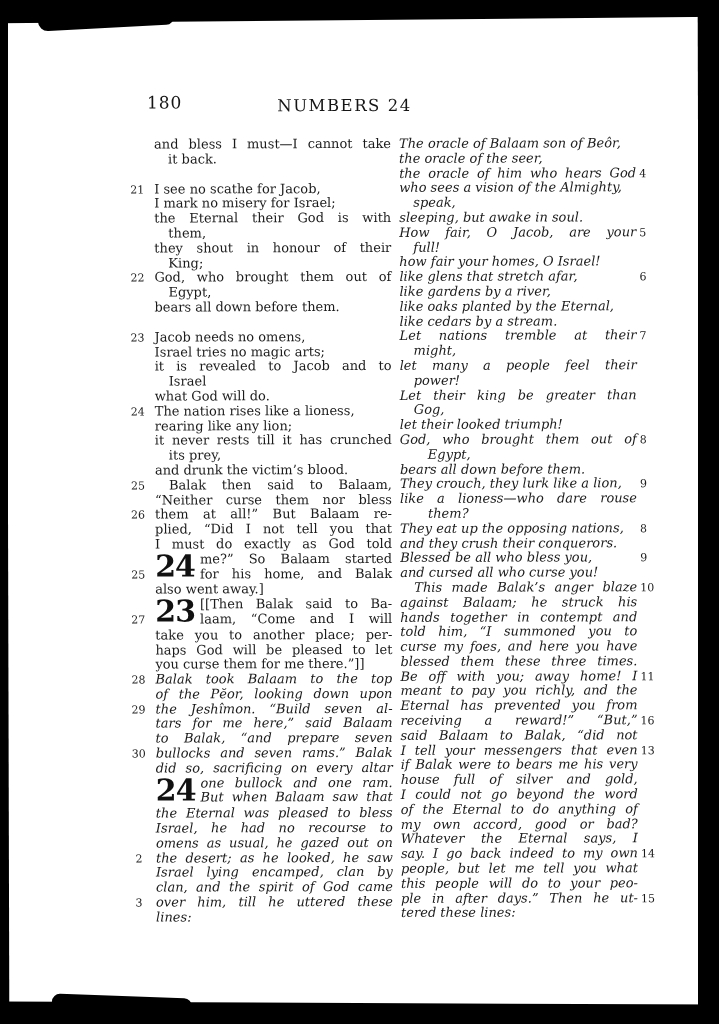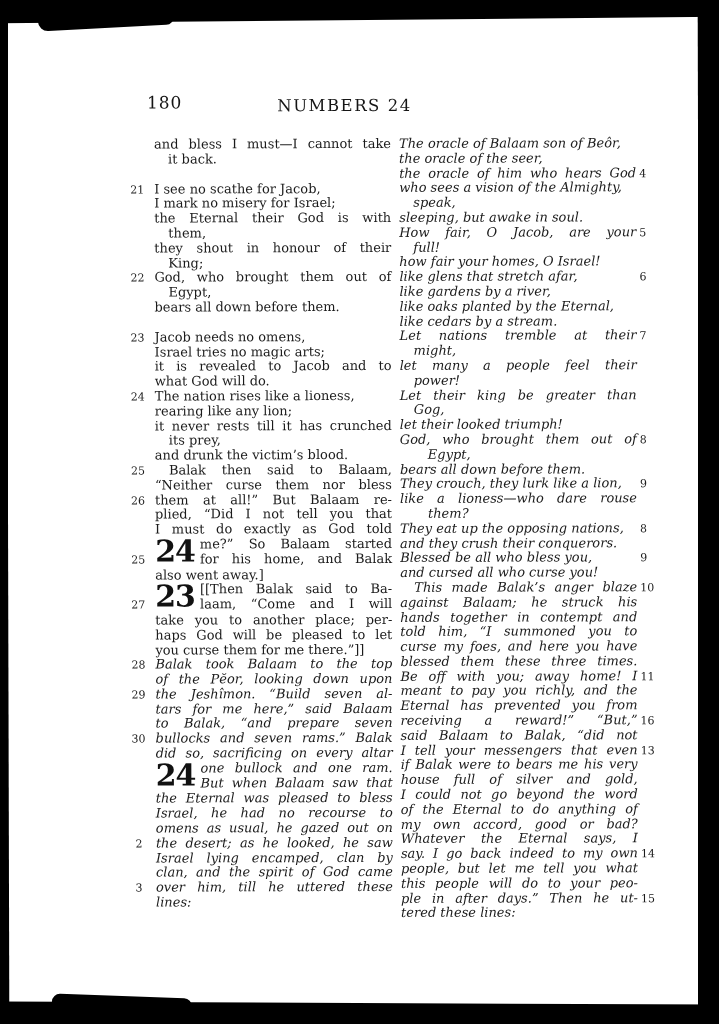--- a/index.html
+++ b/index.html
@@ -72,20 +72,21 @@
         <div class="line just">they shout in honour of their</div>
         <div class="line ind1">King;</div>
         <div class="line just">God, who brought them out of<span class="vnum">22</span></div>
         <div class="line ind1">Egypt,</div>
         <div class="line">bears all down before them.</div>
       </div>
       <div class="blk gap">
         <div class="line">Jacob needs no omens,<span class="vnum">23</span></div>
         <div class="line">Israel tries no magic arts;</div>
         <div class="line just">it is revealed to Jacob and to</div>
+        <div class="line ind1">Israel</div>
         <div class="line">what God will do.</div>
         <div class="line">The nation rises like a lioness,<span class="vnum">24</span></div>
         <div class="line">rearing like any lion;</div>
         <div class="line just">it never rests till it has crunched</div>
         <div class="line ind1">its prey,</div>
         <div class="line">and drunk the victim’s blood.</div>
       </div>
       <div class="blk">
         <div class="line ind1 just">Balak then said to Balaam,<span class="vnum">25</span></div>
         <div class="line just">“Neither curse them nor bless</div>

